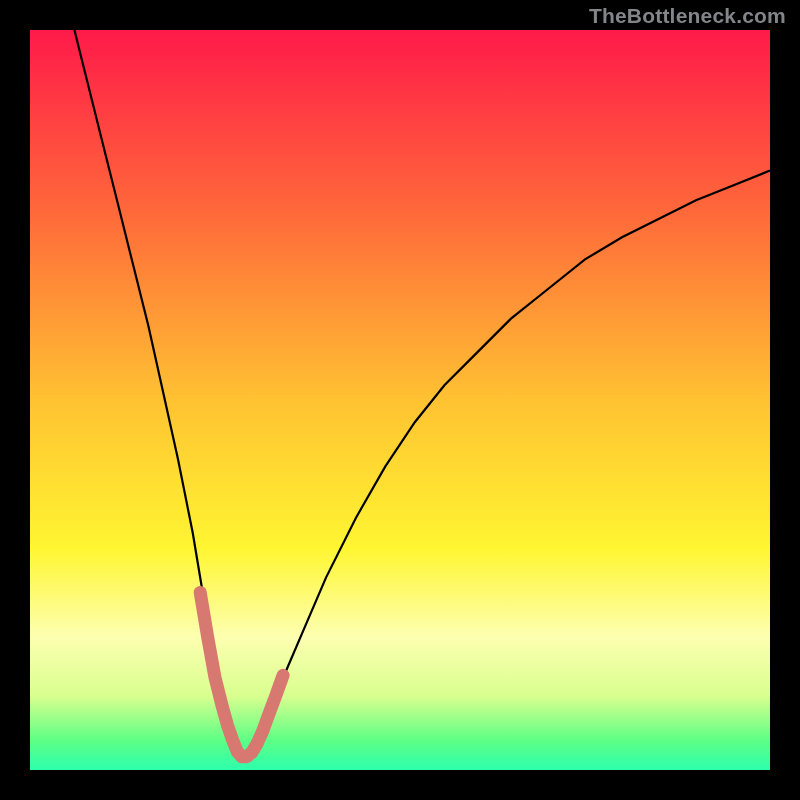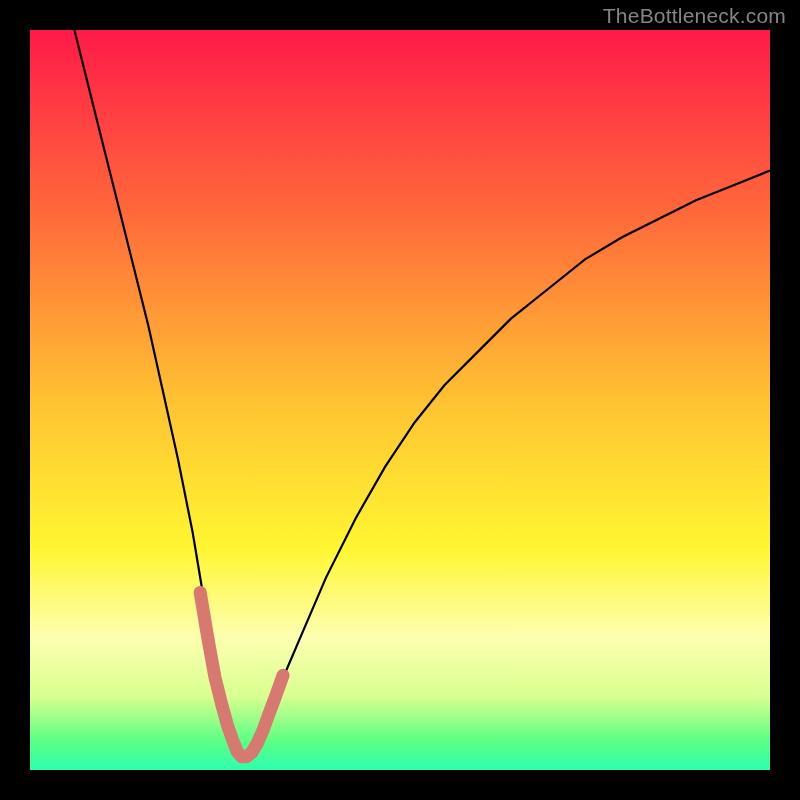--- a/index.html
+++ b/index.html
@@ -7,20 +7,21 @@
     padding: 0;
     width: 800px;
     height: 800px;
     background: #000;
     overflow: hidden;
   }
   .canvas-wrap {
     position: relative;
     width: 800px;
     height: 800px;
+    font-weight: bold;
   }
   svg {
     display: block;
   }
   .attribution {
     position: absolute;
     top: 4px;
     right: 14px;
     font-family: Arial, Helvetica, sans-serif;
     font-size: 21px;

